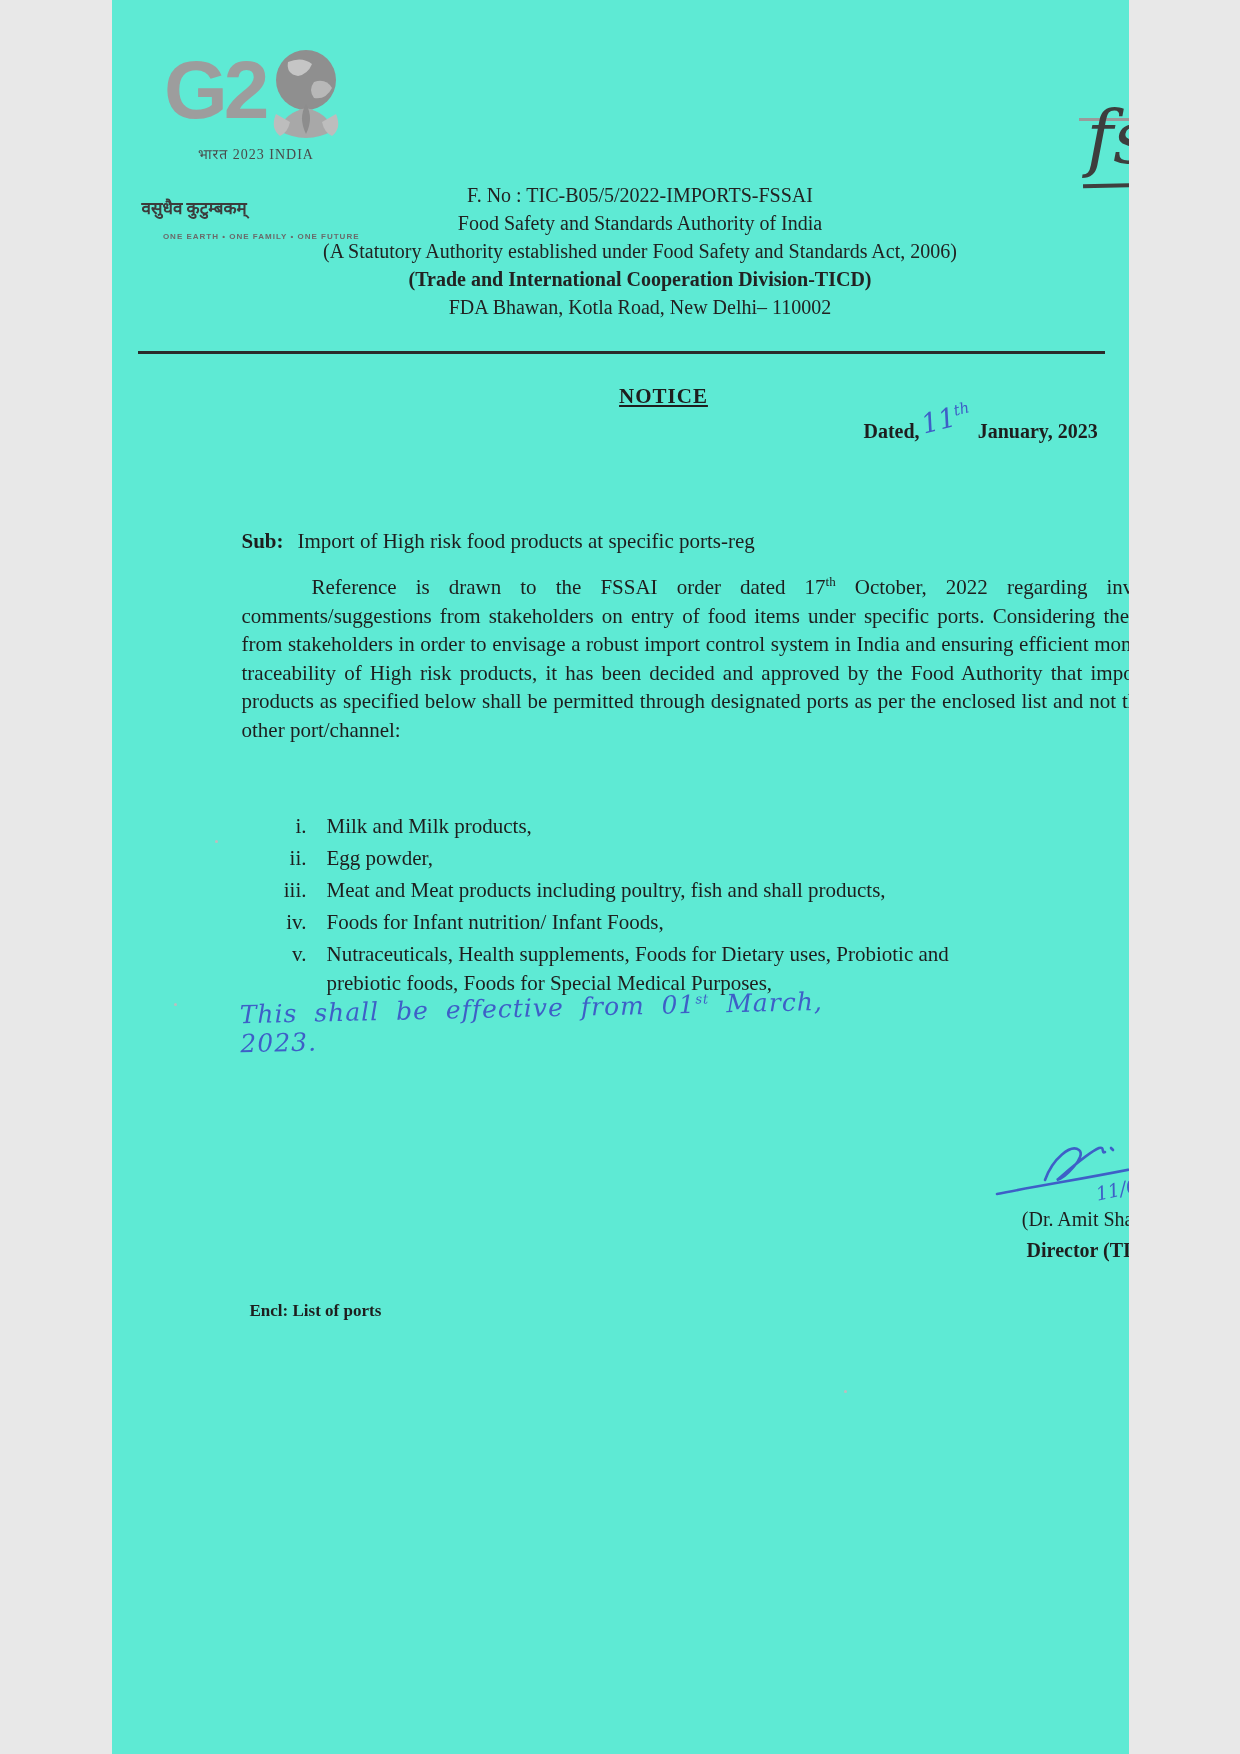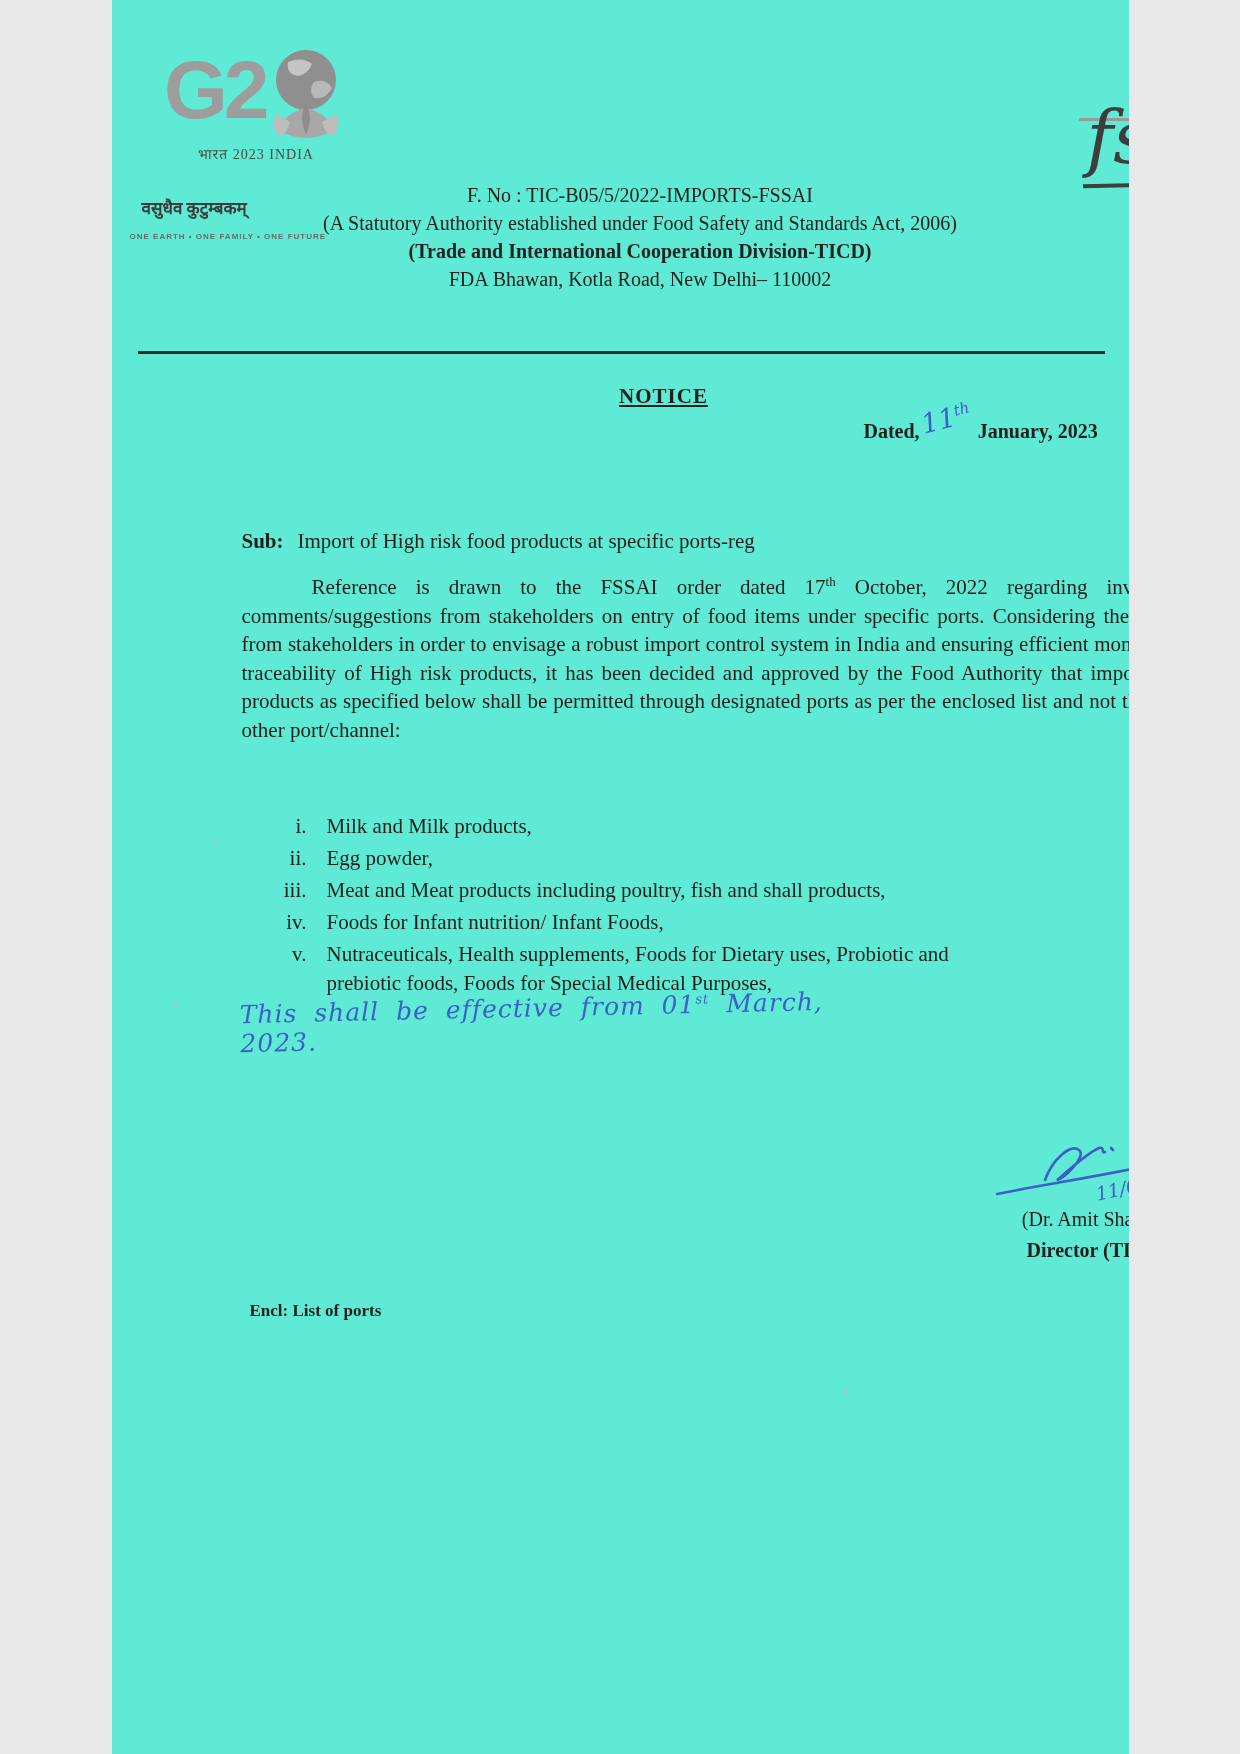--- a/index.html
+++ b/index.html
@@ -14,21 +14,21 @@
     color: #1e1e1e;
     overflow: hidden;
   }
 
   
   .g20-block { position: absolute; left: 52px; top: 42px; width: 185px; text-align: center; }
   .g20-row { display: flex; align-items: center; justify-content: center; height: 98px; }
   .g20-bharat { margin-top: 4px; font-size: 14px; color: #4a4a4a; font-family: "Liberation Serif", serif; letter-spacing: 1px; }
   .motto-hindi { position: absolute; left: 30px; top: 196px; width: 210px; text-align: left;
                  font-size: 17px; color: #3c3c3c; font-weight: bold; }
-  .motto-english { position: absolute; left: 18px; top: 232px; width: 230px; text-align: left;
+  .motto-english { position: absolute; left: 18px; top: 232px; width: 230px; text-align: right;
                    font-family: "Liberation Sans", sans-serif; font-size: 8px; font-weight: bold;
                    letter-spacing: 1px; color: #6a6a6a; }
 
   
   .fssai-logo { position: absolute; left: 975px; top: 80px; width: 185px; height: 108px; }
   .fssai-crossbar { position: absolute; left: -8px; right: -18px; top: 38px; height: 3px; background: #9a9a9a; }
   .fssai-underline { position: absolute; left: -4px; right: -16px; bottom: 2px; height: 4px; background: #3f3f3f;
                      transform: rotate(-1.2deg); }
   .fssai-text { position: absolute; left: 0; bottom: 0; font-family: "DejaVu Serif", serif;
                 font-style: italic; font-size: 72px; line-height: 100px; color: #3d3d3d; letter-spacing: 0px; }
@@ -105,20 +105,21 @@
   <div class="motto-english">ONE EARTH • ONE FAMILY • ONE FUTURE</div>
 
   <div class="fssai-logo">
     <div class="fssai-crossbar"></div>
     <div class="fssai-text">fssai</div>
     <div class="fssai-underline"></div>
   </div>
 
   <div class="letterhead">
     <div>F. No : TIC-B05/5/2022-IMPORTS-FSSAI</div>
+    <div>Food Safety and Standards Authority of India</div>
     <div>(A Statutory Authority established under Food Safety and Standards Act, 2006)</div>
     <div class="lh-bold">(Trade and International Cooperation Division-TICD)</div>
     <div>FDA Bhawan, Kotla Road, New Delhi– 110002</div>
   </div>
 
   <div class="rule"></div>
 
   <div class="notice-title">NOTICE</div>
   <div class="dated-line">
     <span>Dated,</span><span class="hand dated-hand"><span>11</span><sup>th</sup></span>

